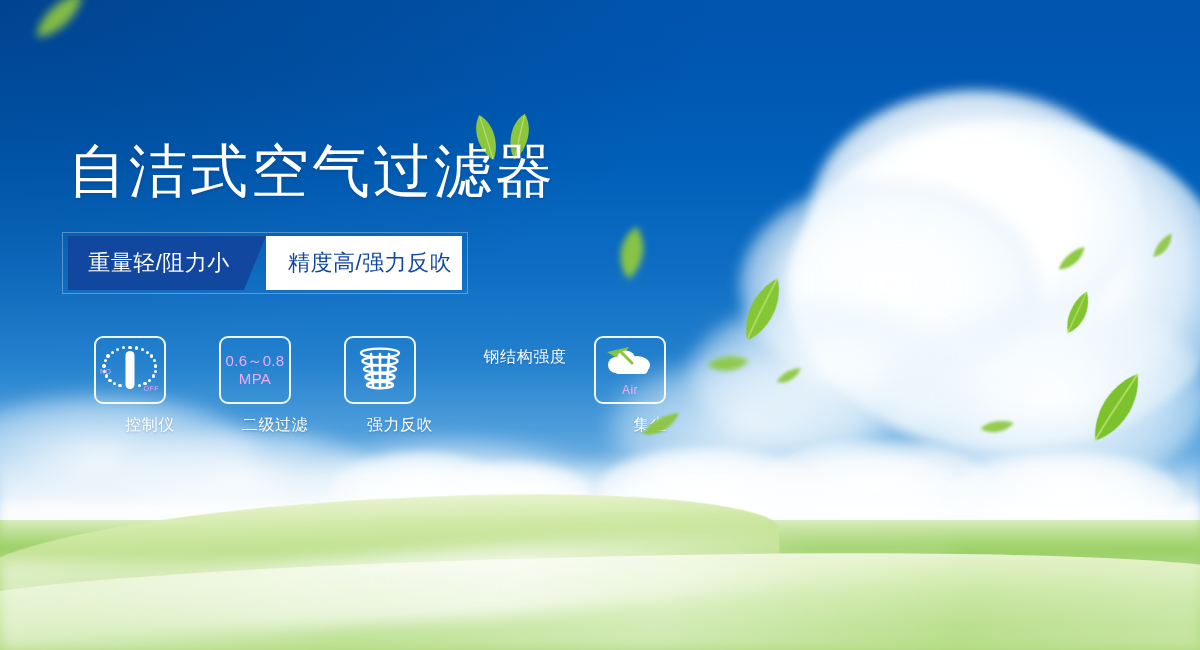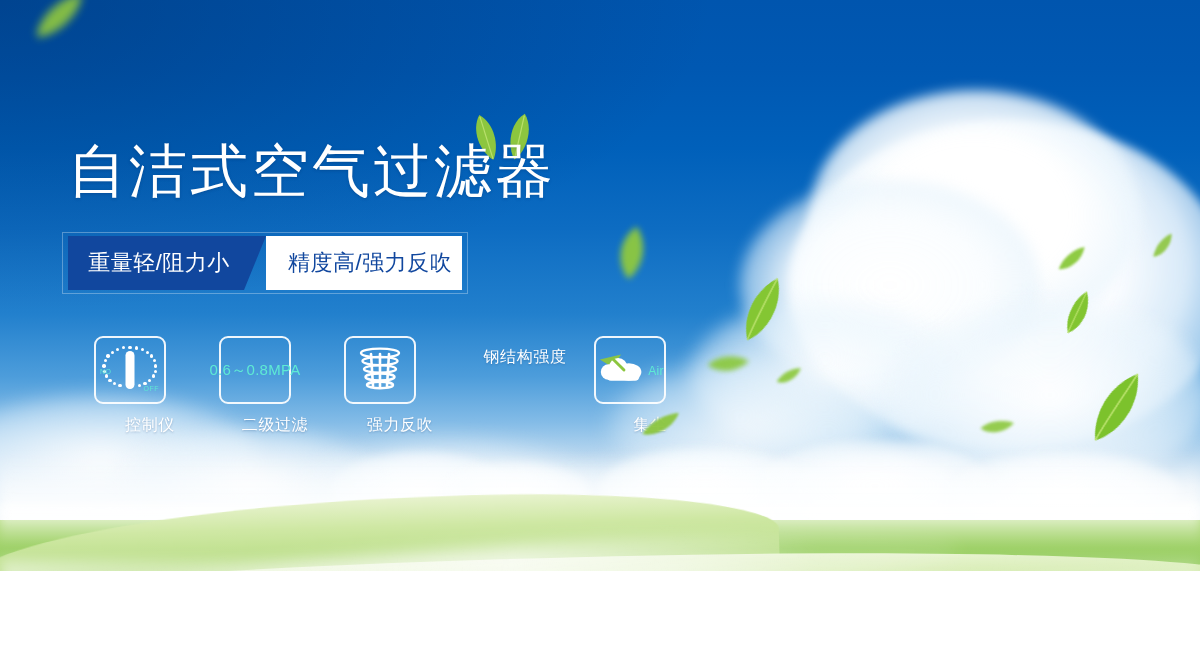--- a/index.html
+++ b/index.html
@@ -1,20 +1,20 @@
 <!DOCTYPE html>
 <html><head>
 <meta charset="utf-8">
 <style>
   html,body{margin:0;padding:0;background:#fff;}
   body{font-family:"Liberation Sans","DejaVu Sans",sans-serif;}
 
   .banner{
     position:relative;
-    width:1200px;height:571px;
+    width:1200px;height:650px;
     overflow:hidden;
     background:#0056b3;
   }
 
   
   .sky{
     position:absolute;inset:0;
     background:linear-gradient(180deg,
       #0055ae 0%,
       #0058b2 12%,
@@ -183,23 +183,23 @@
     gap:5px;
   }
   .feature{
     width:120px;
     display:flex;flex-direction:column;align-items:center;
   }
   .feature-box{
     width:72px;height:68px;
     border:2px solid rgba(255,255,255,.92);
     border-radius:9px;
-    display:flex;flex-direction:row;
+    display:flex;flex-direction:column;
     align-items:center;justify-content:center;
-    color:#5eead4;
+    color:#f0abfc;
     box-sizing:border-box;
     position:relative;
     overflow:visible;
   }
   .feature-text{
     font-size:15px;line-height:1.18;
     text-align:center;
     letter-spacing:.3px;
     white-space:nowrap;
   }

